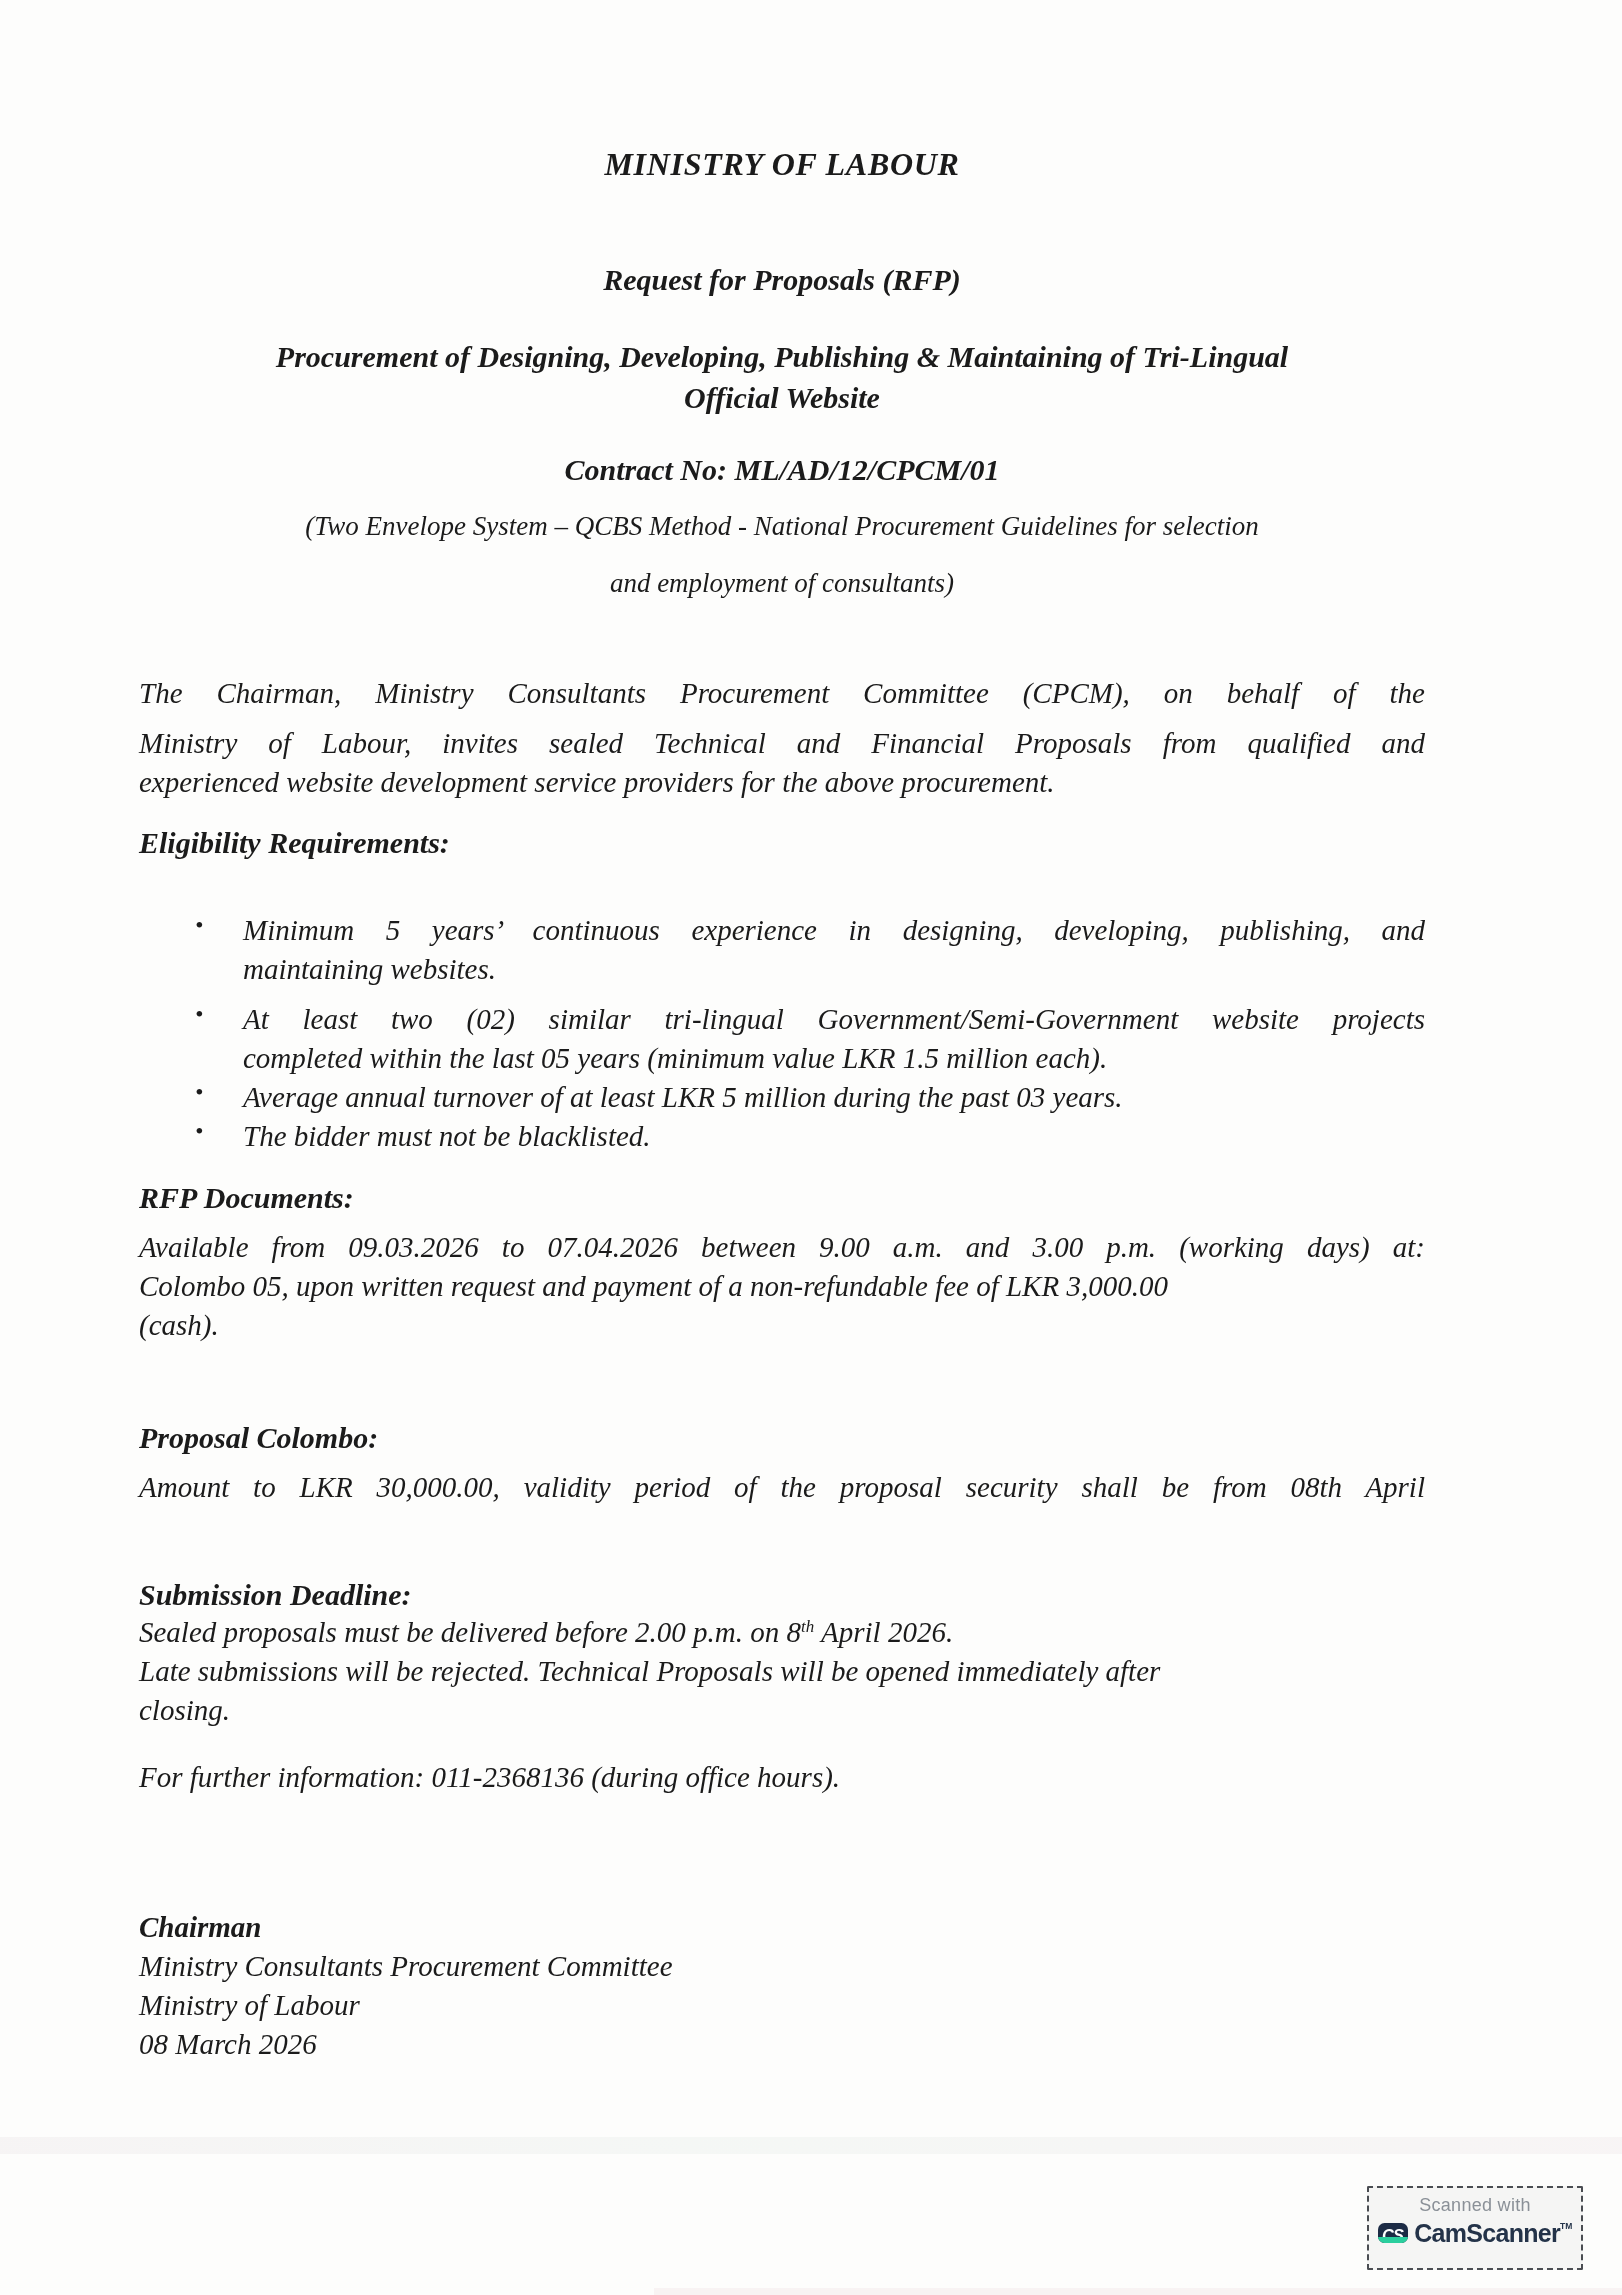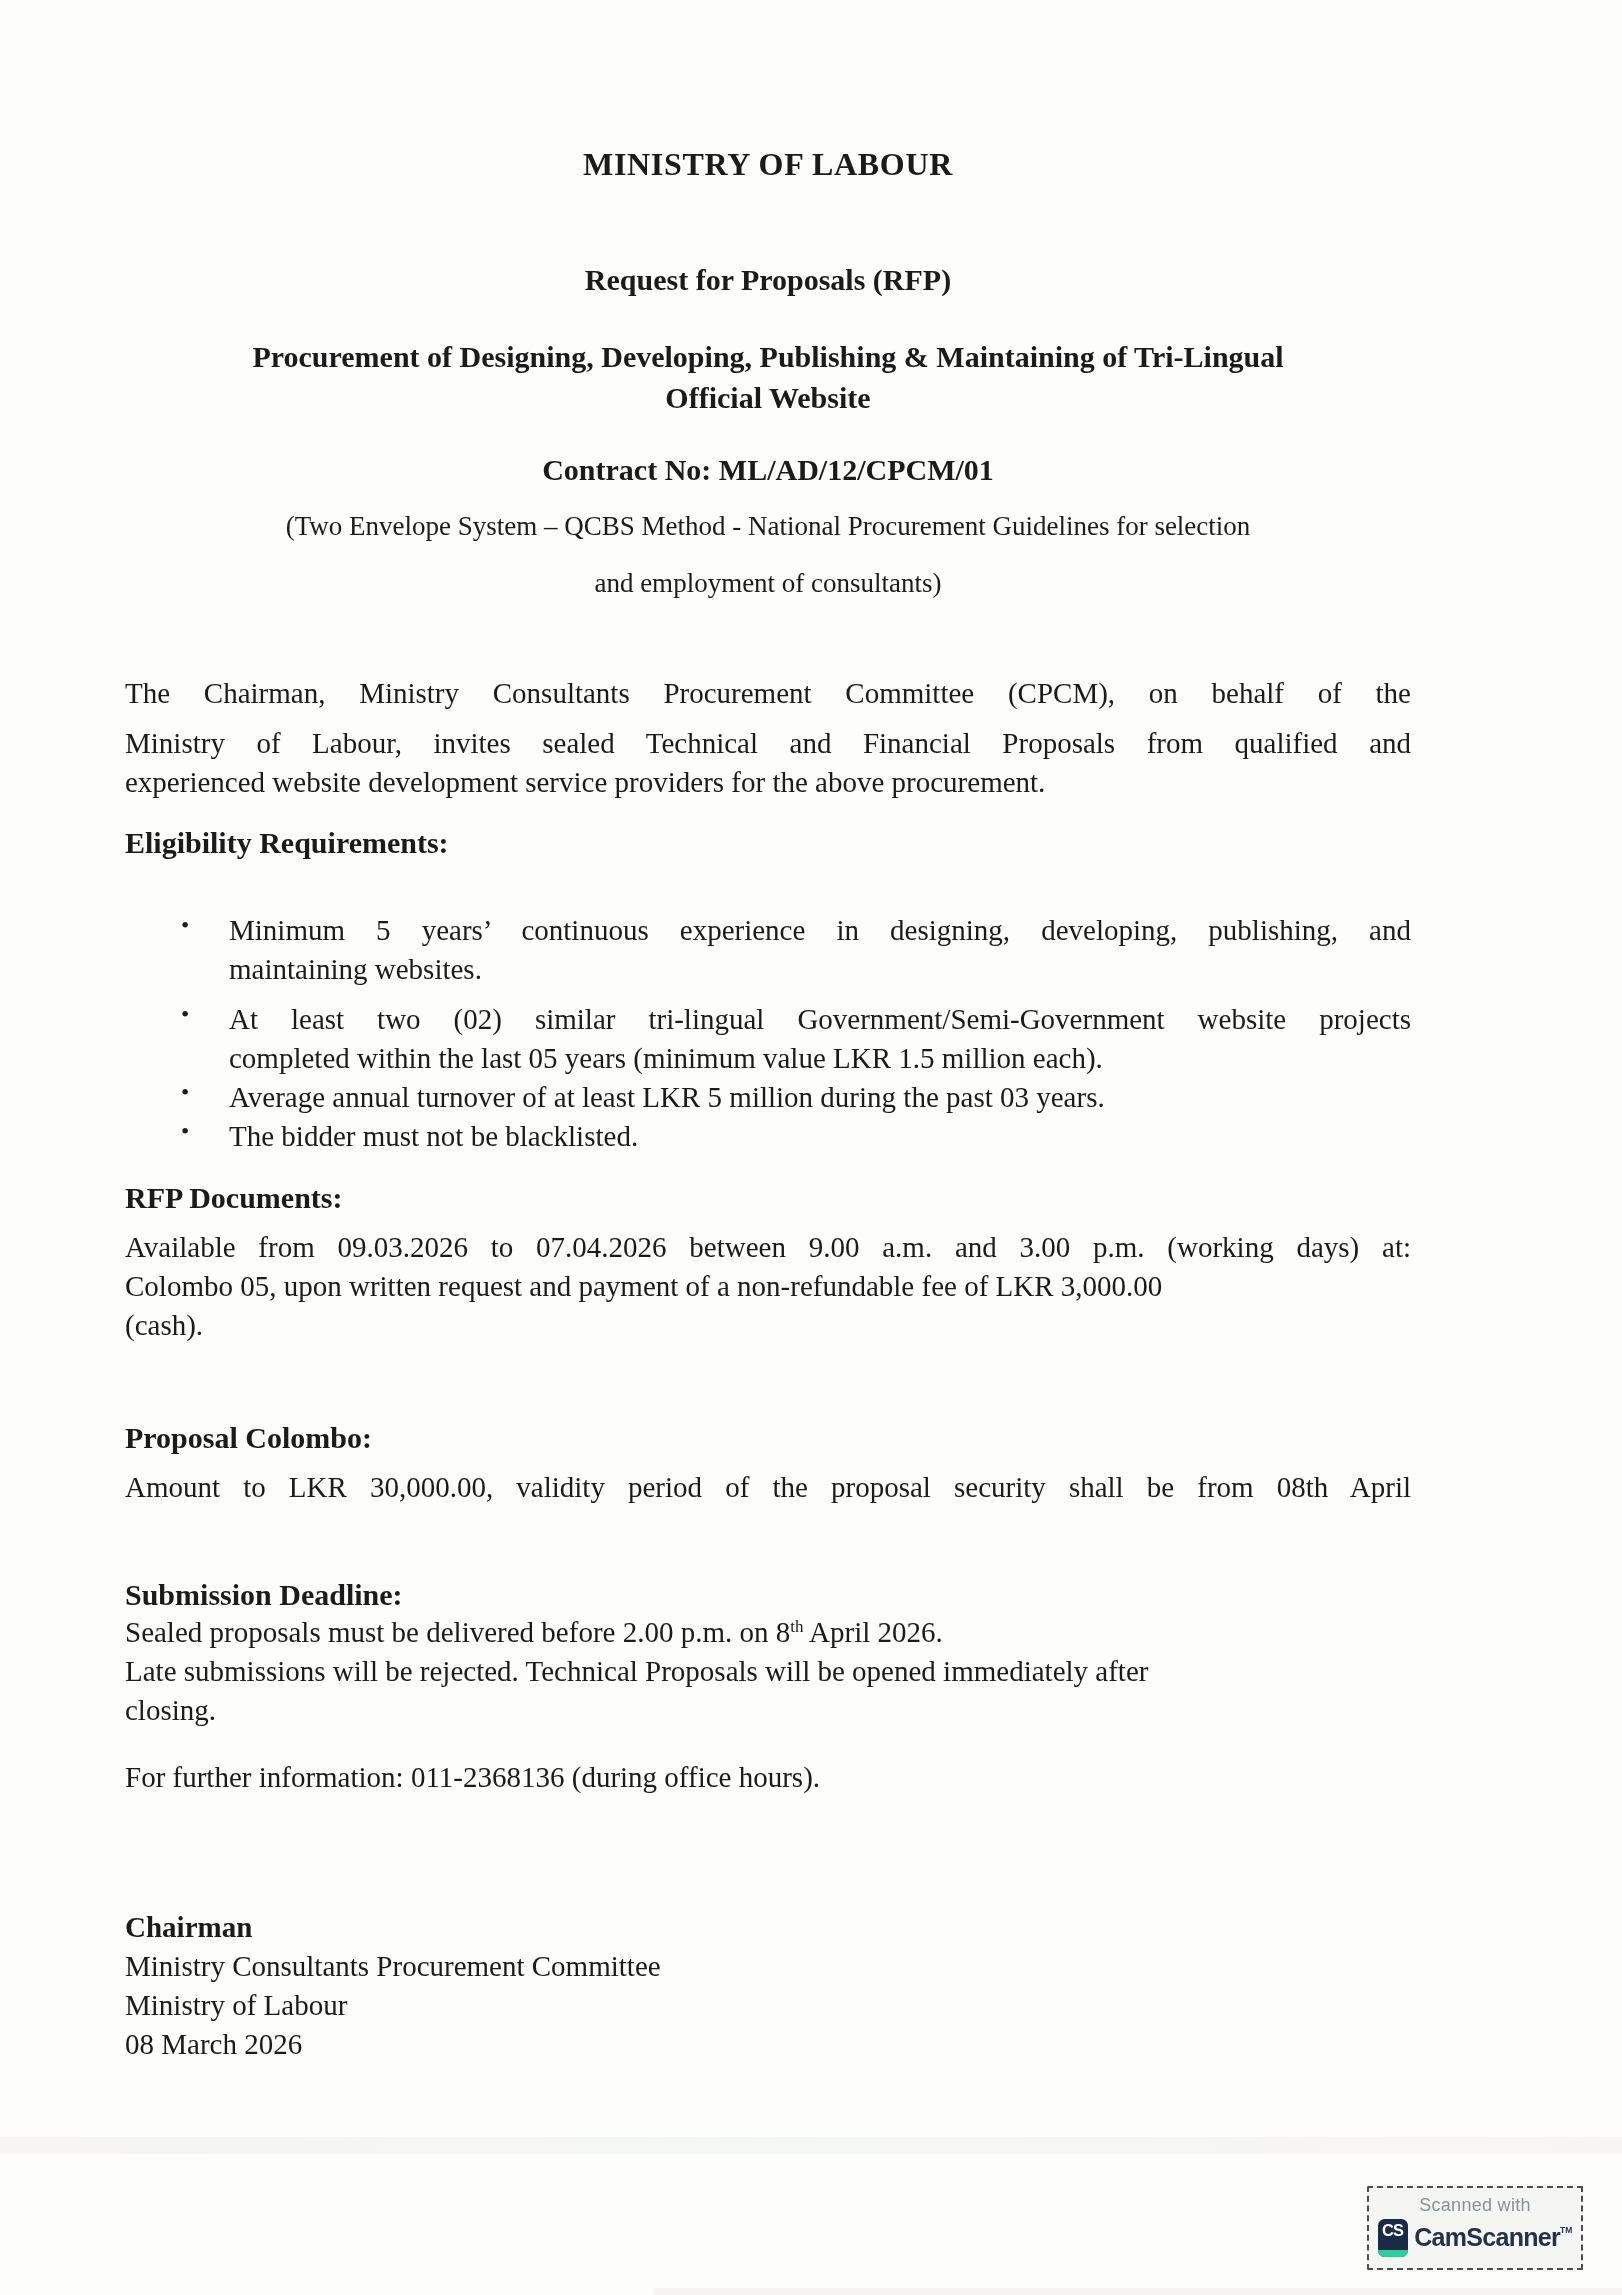--- a/index.html
+++ b/index.html
@@ -1,21 +1,21 @@
 <!DOCTYPE html>
 <html style="font-size:10.5px"><head>
 <meta charset="utf-8">
 <style>
   html,body { margin:0; padding:0; background:#ffffff; }
   .page {
     position:relative; width:1622px; height:2295px;
     background:#fdfdfc; overflow:hidden;
     font-family:"Liberation Serif", serif; color:#1b1b1b;
   }
-  .abs { position:absolute; left:125px; width:1286px; }
+  .abs { position:absolute; left:139px; width:1286px;font-style:italic; }
   .center { text-align:center; }
   .b { font-weight:bold; }
   .ln  { font-size:29px; line-height:39px; white-space:nowrap; }
   .wrap .ln { white-space:normal; }
   .jl { white-space:normal; text-align:justify; text-align-last:justify;margin-top:11px; }
   .title { font-size:32px; letter-spacing:0.7px; }
   .sub   { font-size:30px; }
   .sub2  { font-size:30px; line-height:41px; }
   .env   { font-size:27px; }
   .hd    { font-size:30px; font-weight:bold; line-height:39px; }
@@ -25,22 +25,22 @@
   
   .cs-badge {
     position:absolute; left:1367px; top:2186px; width:216px; height:84px;
     box-sizing:border-box; background:#f5f5f4;
     border:2px dashed #4a4d52; border-radius:1.3px;
     font-family:"Liberation Sans", sans-serif; text-align:center;
   }
   .cs-scanned { margin-top:6.5px; font-size:18px; color:#8a9097; letter-spacing:0.3px; }
   .cs-row { display:flex; align-items:center; justify-content:center; gap:6.5px; margin-top:3.3px; }
   .cs-icon {
-    position:relative; width:30px; height:38px; background:#1c2b45;
-    border-radius:6.5px; overflow:hidden; flex:0 0 auto;
+    position:relative; width:30px; height:20px; background:#1c2b45;
+    border-radius:6.5px; overflow:hidden; flex:0 0 auto;font-style:italic;
   }
   .cs-icon-text {
     position:absolute; left:0; right:0; top:2.6px; color:#ffffff;
     font-weight:bold; font-size:16.4px; letter-spacing:-0.7px;
   }
   .cs-icon-strip { position:absolute; left:0; right:0; bottom:0; height:6.5px; background:#2bcf9e; }
   .cs-name { font-size:25px; font-weight:bold; color:#243349; letter-spacing:-0.7px; white-space:nowrap; }
   .cs-tm { font-size:8.5px; font-weight:bold; color:#243349; vertical-align:13px; letter-spacing:0; }
   
   .artifact-a {

